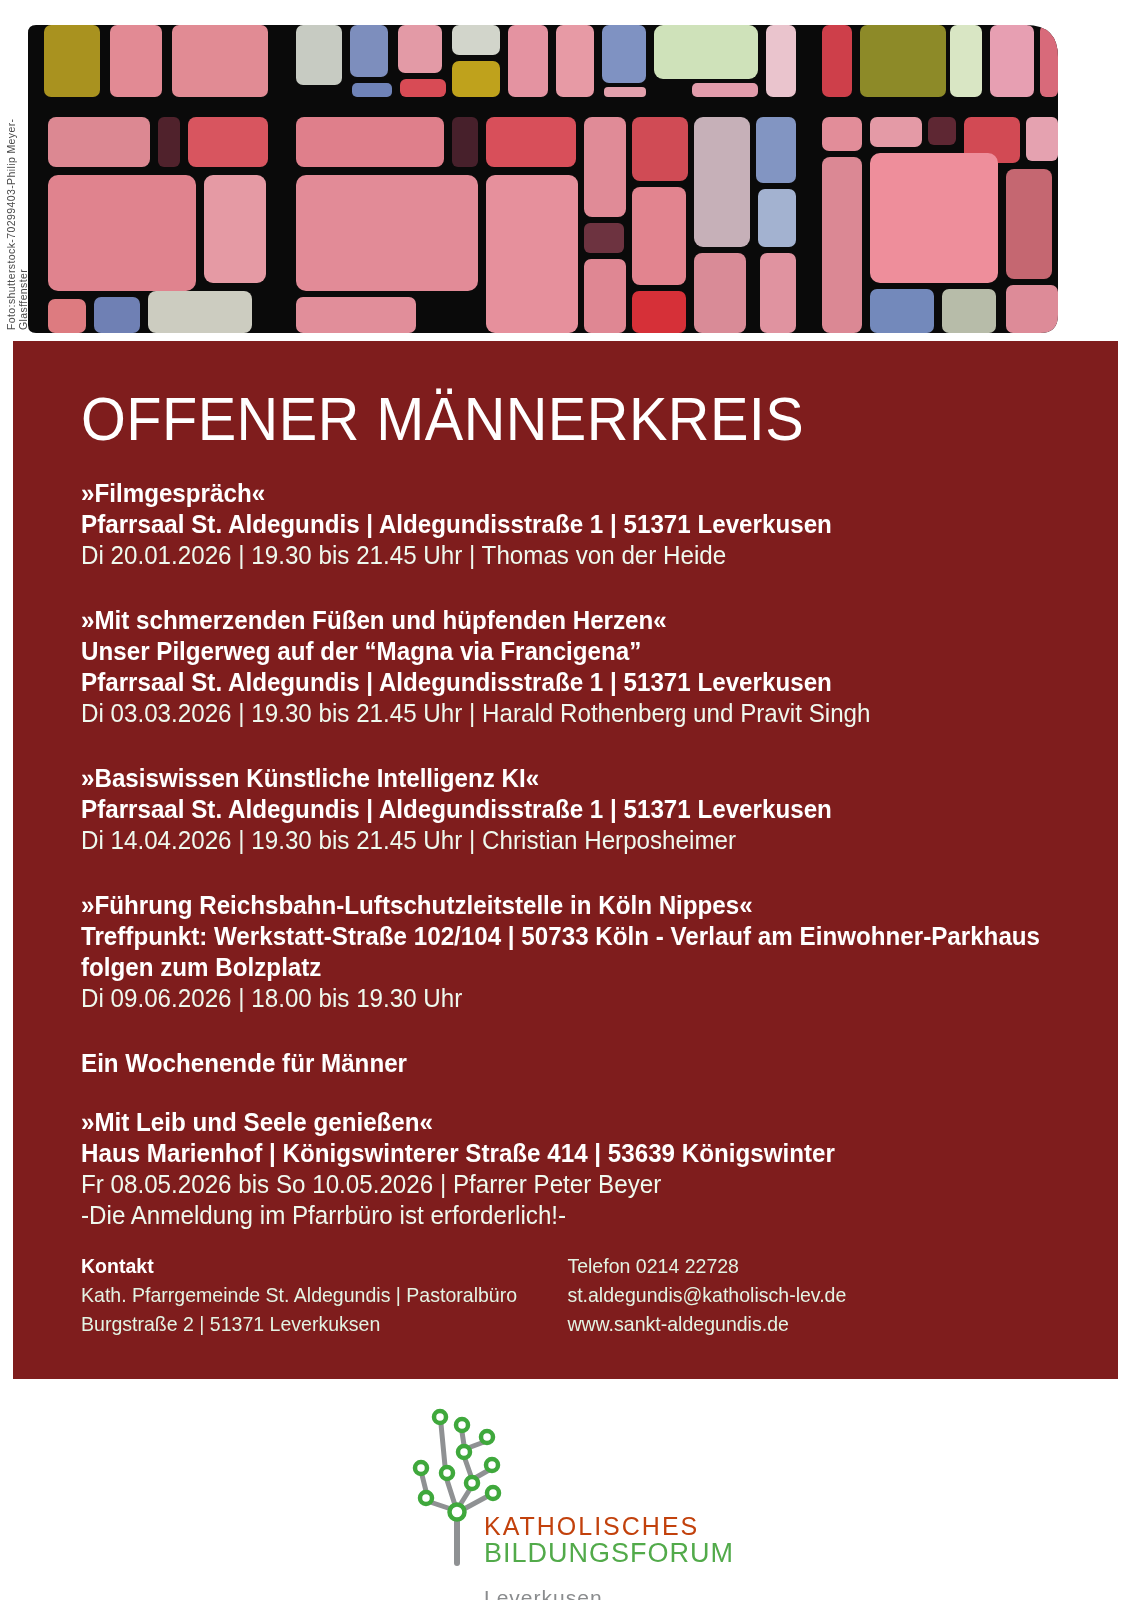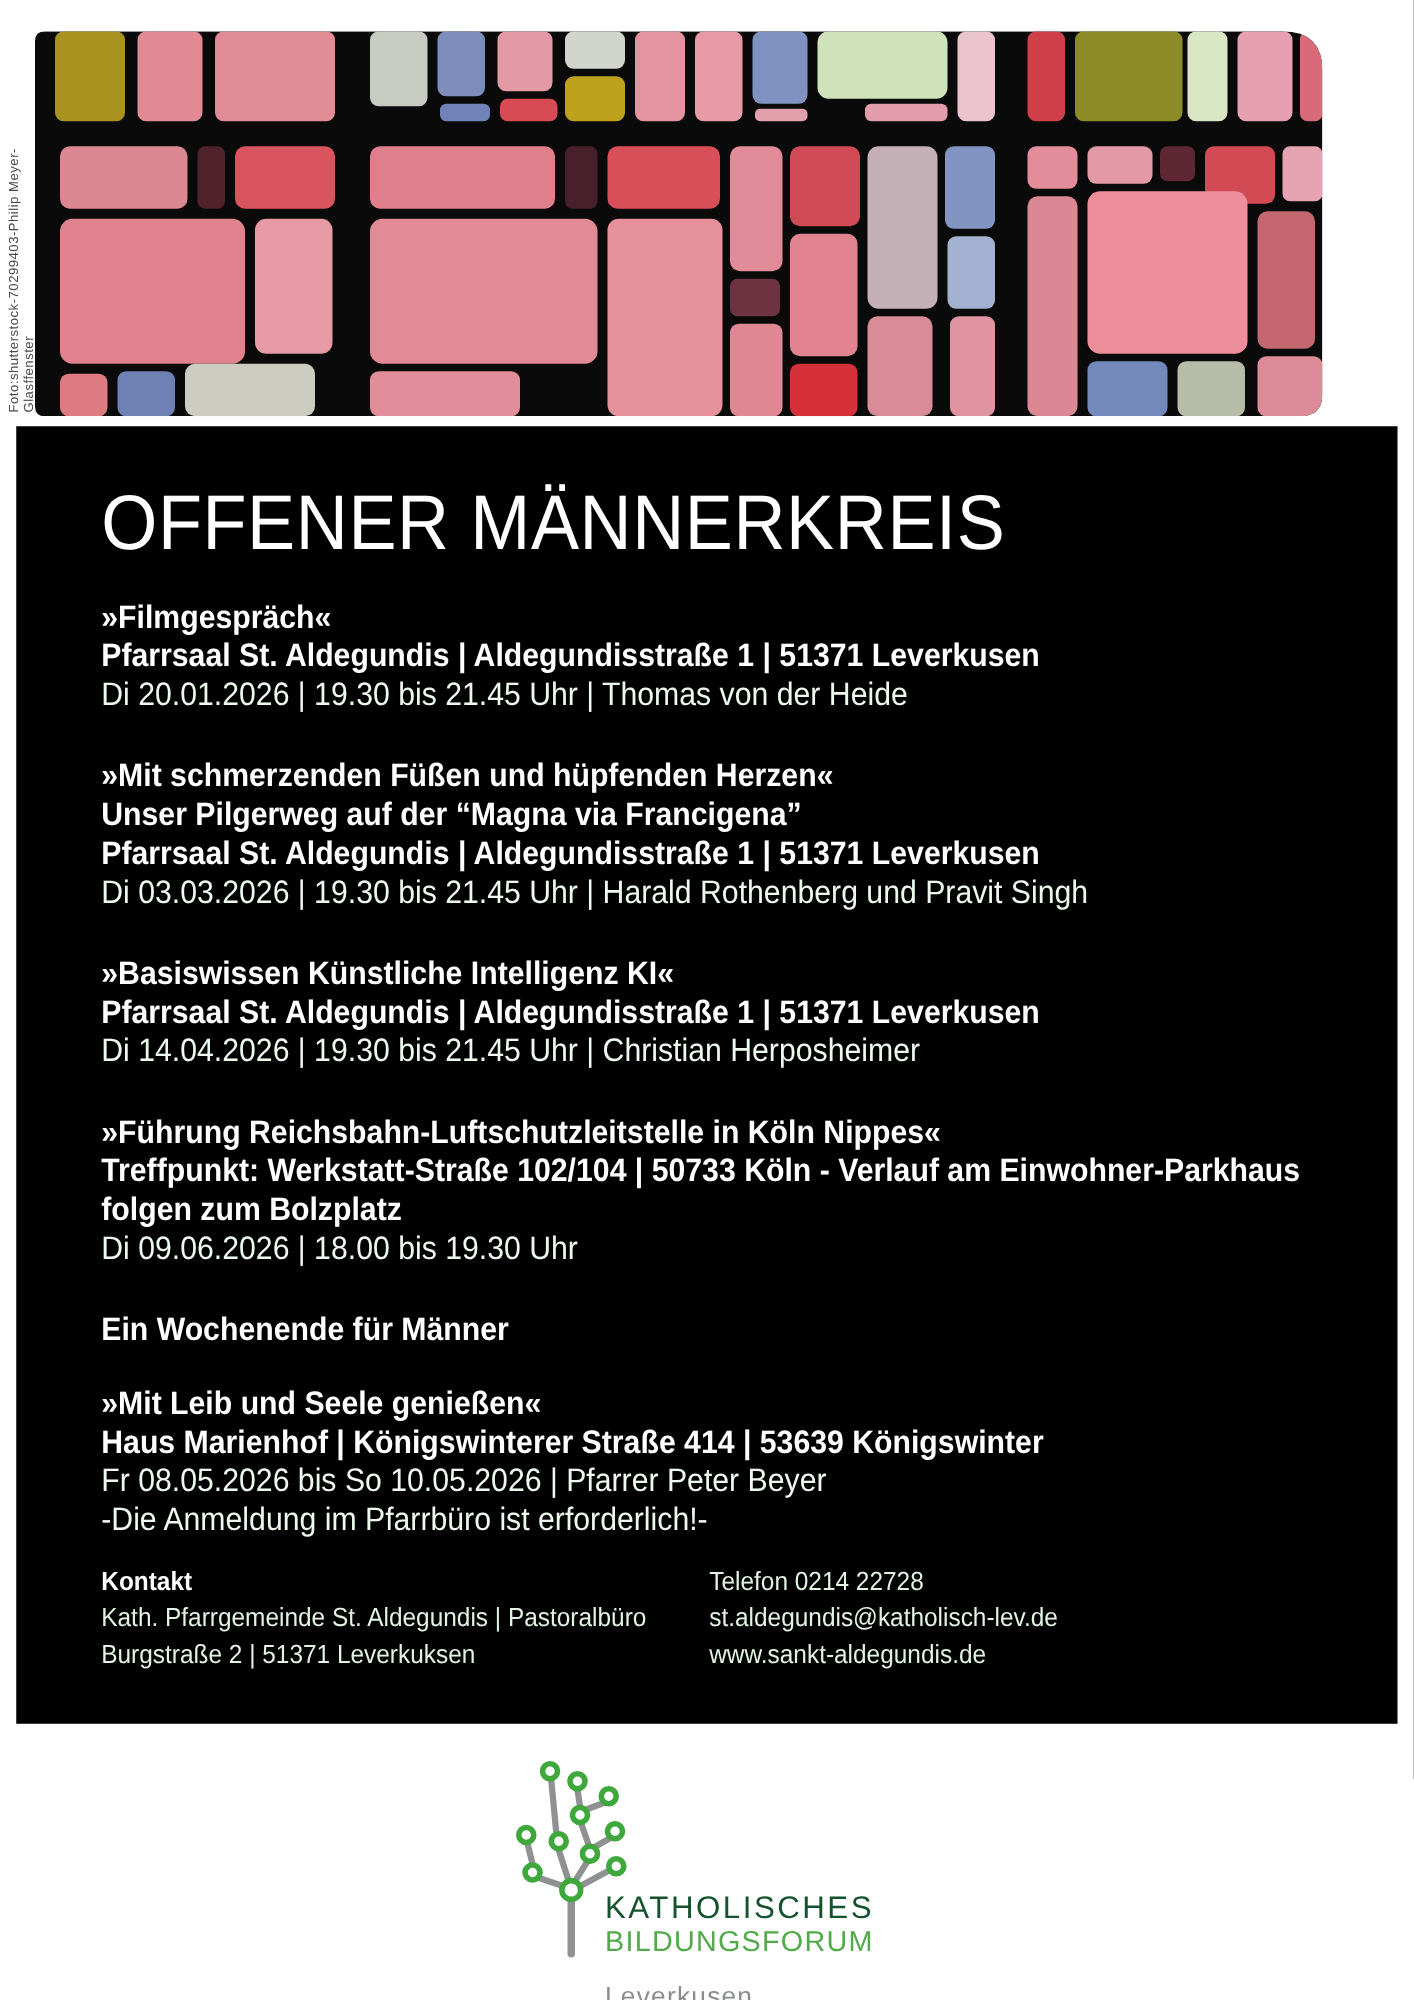--- a/index.html
+++ b/index.html
@@ -15,21 +15,21 @@
     font-size:10.5px;color:#4a4a4a;letter-spacing:0.4px;
     display:flex;align-items:center;
   }
 
   
   .photo{position:absolute;left:28px;top:25px;width:1030px;height:308px;}
 
   
   .panel{
     position:absolute;left:13px;top:341px;width:1105px;height:1038px;
-    background:#000000;
+    background:#7f1d1d;
   }
   .panel-inner{
     position:absolute;left:68px;top:0;width:1037px;
     transform:scaleX(0.93);transform-origin:0 0;
     color:#ffffff;
   }
   .title{
     font-size:62px;line-height:66px;font-weight:400;letter-spacing:0.5px;
     margin:45px 0 26px 0;color:#ffffff;
   }
@@ -42,22 +42,22 @@
 
   .contact{position:relative;height:96px;font-size:21px;line-height:29px;color:#e3f3e3;}
   .contact .col-left{position:absolute;left:0;top:0;}
   .contact .col-right{position:absolute;left:523px;top:0;}
   .contact .label{font-weight:700;color:#ffffff;}
 
   
   .logo{position:absolute;left:390px;top:1375px;width:340px;height:215px;}
   .logo .tree{position:absolute;left:0;top:0;}
   .logo .wordmark{position:absolute;left:94px;top:138px;white-space:nowrap;}
-  .logo .l1{font-size:25px;line-height:26px;letter-spacing:2px;color:#14532d;}
-  .logo .l2{font-size:23px;line-height:29px;letter-spacing:1px;color:#52aa4a;}
+  .logo .l1{font-size:25px;line-height:26px;letter-spacing:2px;color:#c2410c;}
+  .logo .l2{font-size:27px;line-height:29px;letter-spacing:1px;color:#52aa4a;}
   .logo .l3{font-size:21px;line-height:24px;letter-spacing:1px;color:#8a8c8e;margin-top:18px;}
 </style>
 </head>
 <body>
 
 <div class="credit">Foto:shutterstock-70299403-Philip Meyer-Glasffenster</div>
 
 <div class="photo">
   <svg width="1030" height="308" viewBox="0 0 1030 308">
     <defs>

